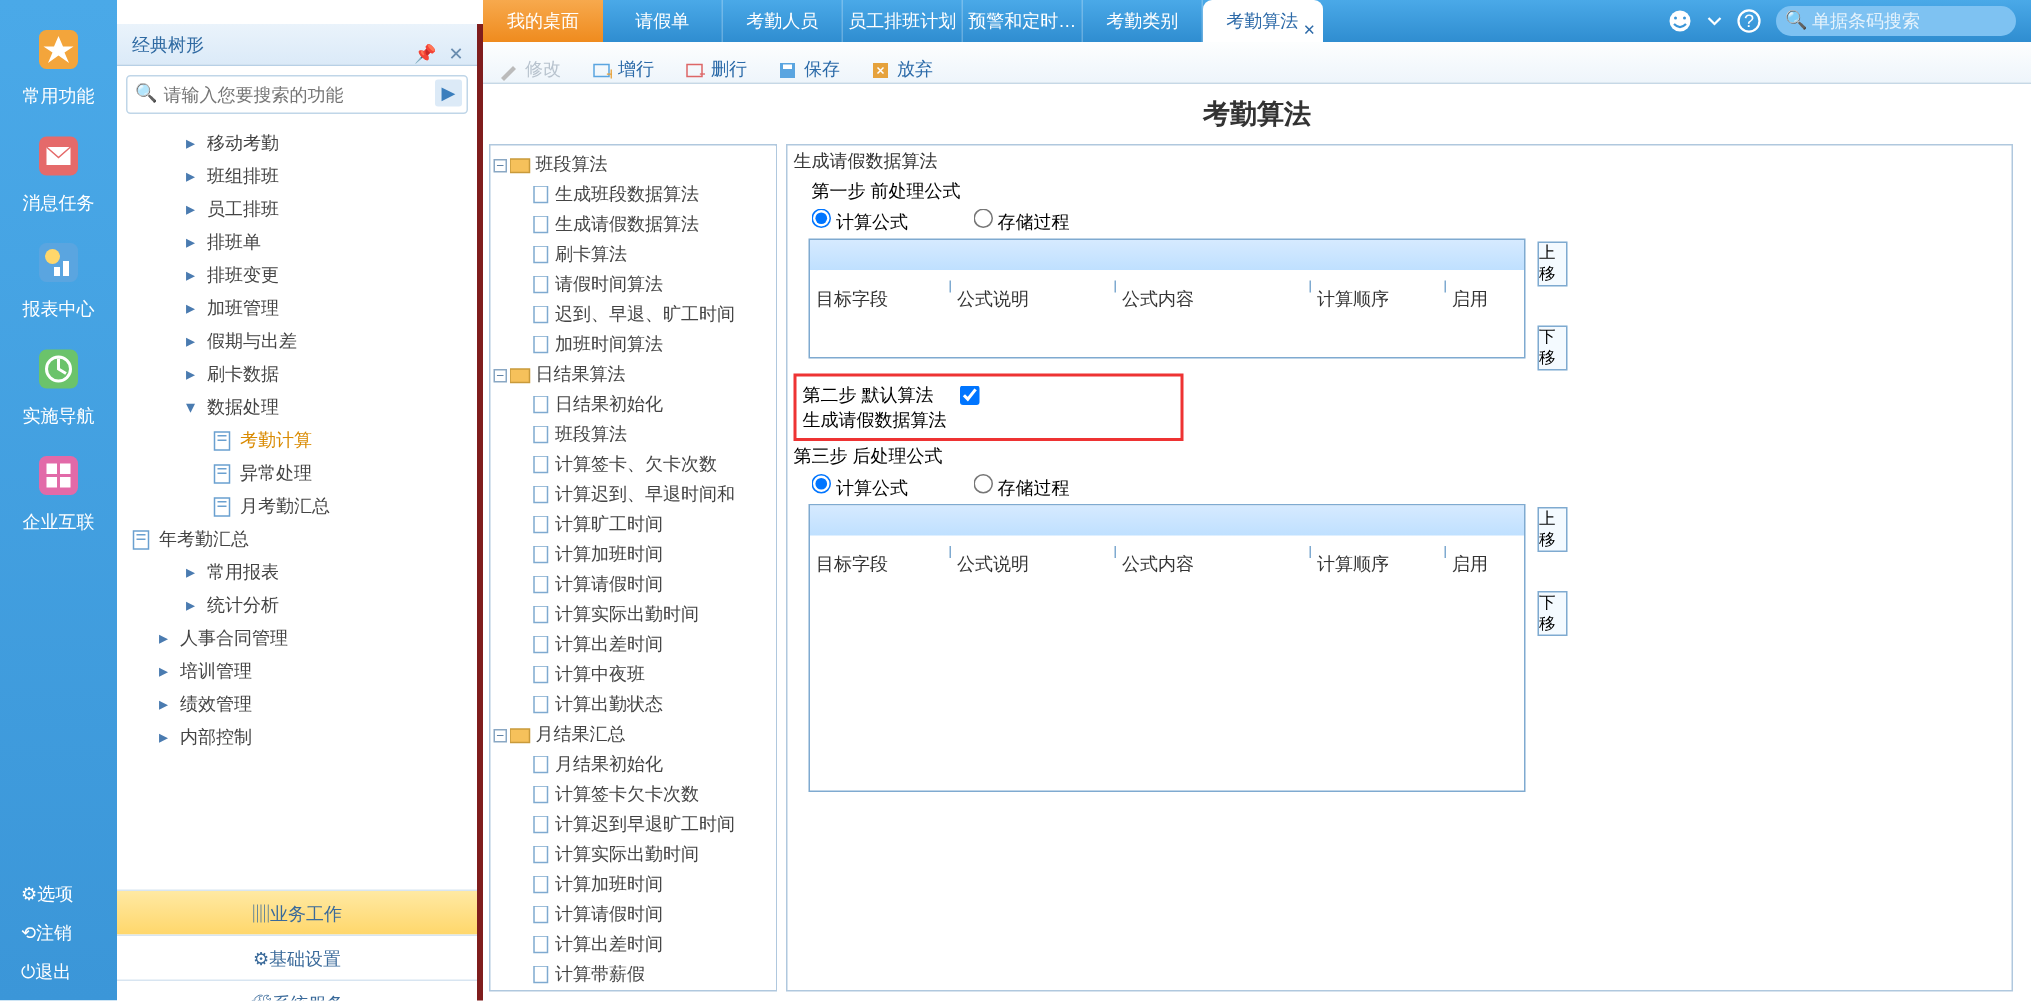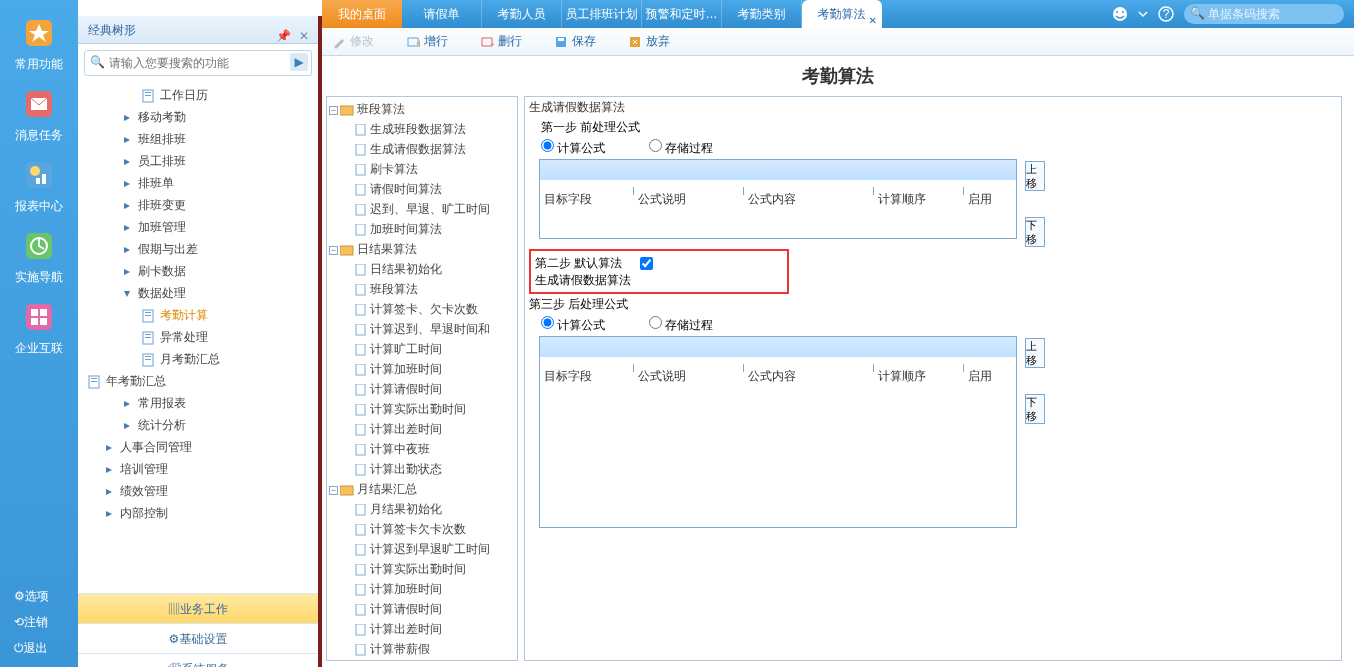--- a/index.html
+++ b/index.html
@@ -38,21 +38,21 @@
 .tab.home{background:linear-gradient(#f7a94d,#ef8b1e); border-right:none;}
 .tab.active{ background:#fff; color:#2d6aa8; border-radius:6px 6px 0 0;}
 .tab .x{position:absolute; right:4px; top:7px; font-size:10px;}
 .toptools{display:flex; align-items:center; gap:10px; padding-right:10px;}
 .toptools svg{cursor:pointer;}
 .topsearch{background:#7ec2f2;border:none;border-radius:10px;height:20px;width:160px;padding:0 10px 0 24px;color:#701a75;}
 .topsearch::placeholder{color:#e6f3fc;}
 .tspwrap{position:relative;}
 .tspwrap .mag{position:absolute;left:6px;top:2px;color:#fff;}
 
-.toolbar { height:28px; border-bottom:1px solid #c6d8e6; background:linear-gradient(#fdfefe,#eef5fb); display:flex; align-items:center; padding-left:10px; gap:32px;}
+.toolbar { height:28px; border-bottom:1px solid #c6d8e6; background:linear-gradient(#fdfefe,#eef5fb); display:flex; align-items:flex-end; padding-left:10px; gap:20px;}
 .tbtn{display:flex;align-items:center;gap:4px;color:#2b6aa8;cursor:pointer;}
 .tbtn.dis{color:#b8c3ce;}
 .tbtn svg{width:14px;height:14px;}
 
 .content{position:absolute; top:56px; bottom:0; left:0; right:0;}
 .page-title{height:40px;line-height:40px;text-align:center;font-size:18px;font-weight:600;color:#333;}
 .cols{position:absolute; top:40px; bottom:6px; left:4px; right:12px; display:flex;}
 
 
 .algo{width:192px;border:1px solid #b0c8de;overflow:auto;background:#fff;padding:2px 0;margin-right:6px;}
@@ -141,25 +141,20 @@
     <span>经典树形</span>
     <span class="pin">📌</span>
     <span class="close">✕</span>
   </div>
   <div class="searchbox">
     <span class="mag">🔍</span>
     <input placeholder="请输入您要搜索的功能" style="">
     <span class="go">▶</span>
   </div>
   <div class="tree" id="tree">
-      <div class="node" style="padding-left: 64px;"><svg class="leaf-ic">
-          <rect x="1" y="1" width="10" height="12" fill="#fff" stroke="#6aa0d0"></rect>
-          <rect x="3" y="3" width="6" height="1" fill="#6aa0d0"></rect>
-          <rect x="3" y="6" width="6" height="1" fill="#6aa0d0"></rect>
-        </svg><span>工作日历</span></div>
       <div class="node" style="padding-left: 46px;"><span class="arrow">▸</span><span>移动考勤</span></div>
       <div class="node" style="padding-left: 46px;"><span class="arrow">▸</span><span>班组排班</span></div>
       <div class="node" style="padding-left: 46px;"><span class="arrow">▸</span><span>员工排班</span></div>
       <div class="node" style="padding-left: 46px;"><span class="arrow">▸</span><span>排班单</span></div>
       <div class="node" style="padding-left: 46px;"><span class="arrow">▸</span><span>排班变更</span></div>
       <div class="node" style="padding-left: 46px;"><span class="arrow">▸</span><span>加班管理</span></div>
       <div class="node" style="padding-left: 46px;"><span class="arrow">▸</span><span>假期与出差</span></div>
       <div class="node" style="padding-left: 46px;"><span class="arrow">▸</span><span>刷卡数据</span></div>
       <div class="node" style="padding-left: 46px;"><span class="arrow">▾</span><span>数据处理</span></div>
       <div class="node sel" style="padding-left: 64px;"><svg class="leaf-ic">

